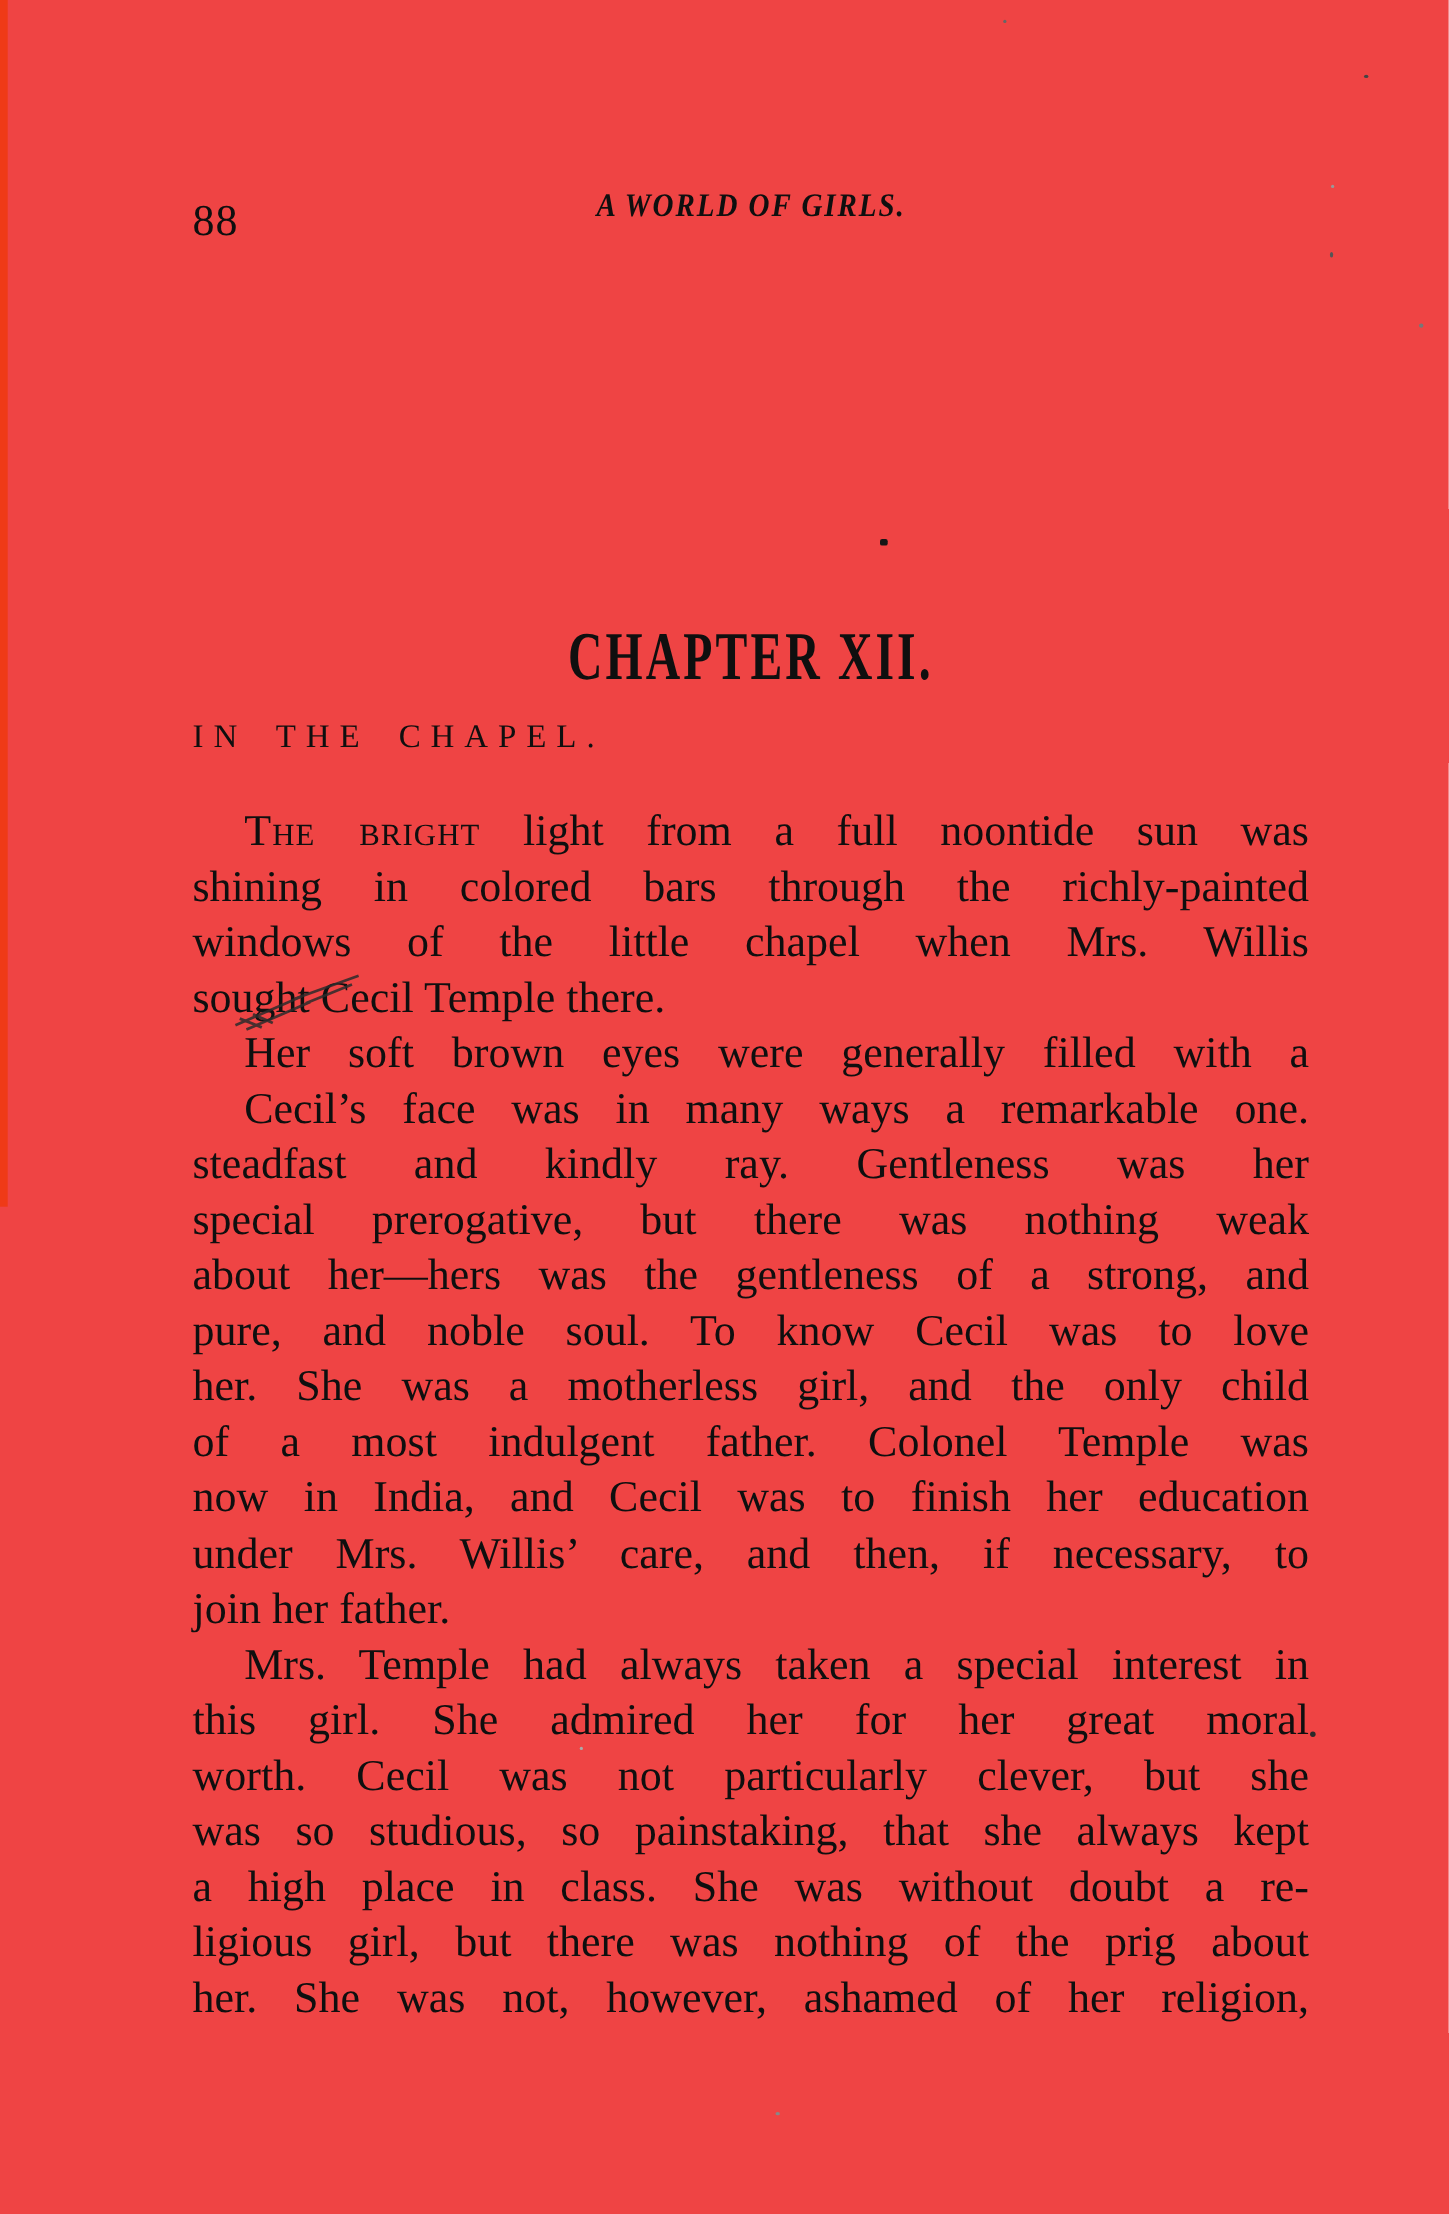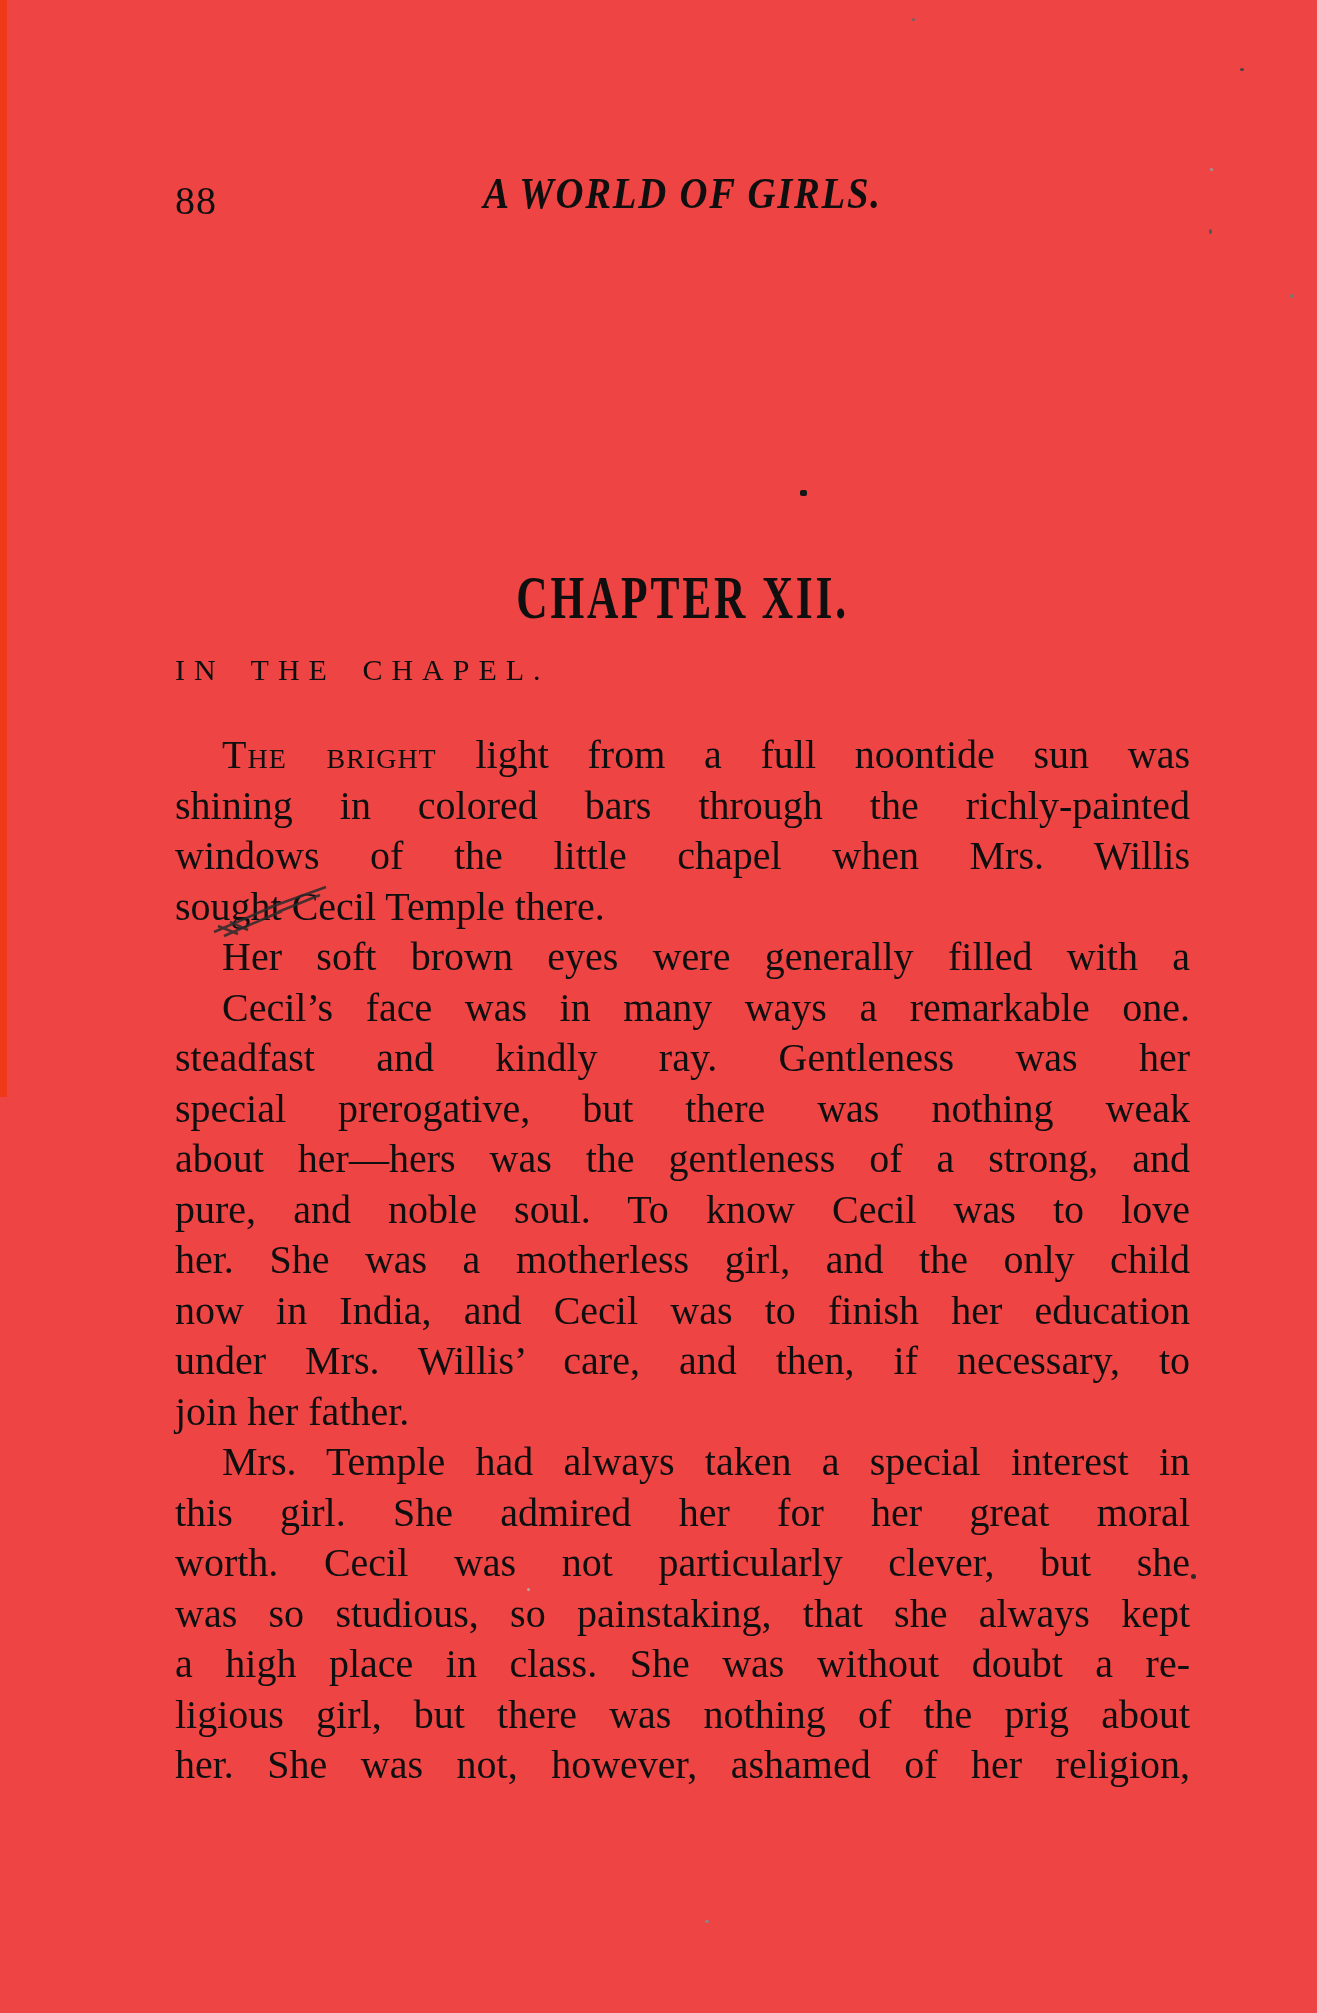--- a/index.html
+++ b/index.html
@@ -19,21 +19,21 @@
     position: absolute;
     left: 175px; top: 181px;
     font-size: 40px; line-height: 1;
     letter-spacing: 1px;
   }
   .running-head {
     position: absolute;
     left: 175px; top: 172px;
     width: 1015px;
     text-align: center;
-    font-size: 44px; line-height: 1;
+    font-size: 30px; line-height: 1;
     font-style: italic; font-weight: bold;
   }
   .running-head .squeeze {
     display: inline-block;
     transform: scaleX(0.88);
     transform-origin: 50% 50%;
     letter-spacing: 2px;
   }
   .chapter-title {
     position: absolute;
@@ -109,20 +109,21 @@
     <div class="line end">sought Cecil Temple there.</div>
 
     <div class="line indent">Her soft brown eyes were generally filled with a</div>
 
     <div class="line indent">Cecil’s face was in many ways a remarkable one.</div>
     <div class="line">steadfast and kindly ray.  Gentleness was her</div>
     <div class="line">special prerogative, but there was nothing weak</div>
     <div class="line">about her—hers was the gentleness of a strong, and</div>
     <div class="line">pure, and noble soul.  To know Cecil was to love</div>
     <div class="line">her.  She was a motherless girl, and the only child</div>
+    <div class="line">of a most indulgent father.  Colonel Temple was</div>
     <div class="line">now in India, and Cecil was to finish her education</div>
     <div class="line">under Mrs. Willis’ care, and then, if necessary, to</div>
     <div class="line end">join her father.</div>
 
     <div class="line indent">Mrs. Temple had always taken a special interest in</div>
     <div class="line">this girl.  She admired her for her great moral</div>
     <div class="line">worth.  Cecil was not particularly clever, but she</div>
     <div class="line">was so studious, so painstaking, that she always kept</div>
     <div class="line">a high place in class.  She was without doubt a re-</div>
     <div class="line">ligious girl, but there was nothing of the prig about</div>

